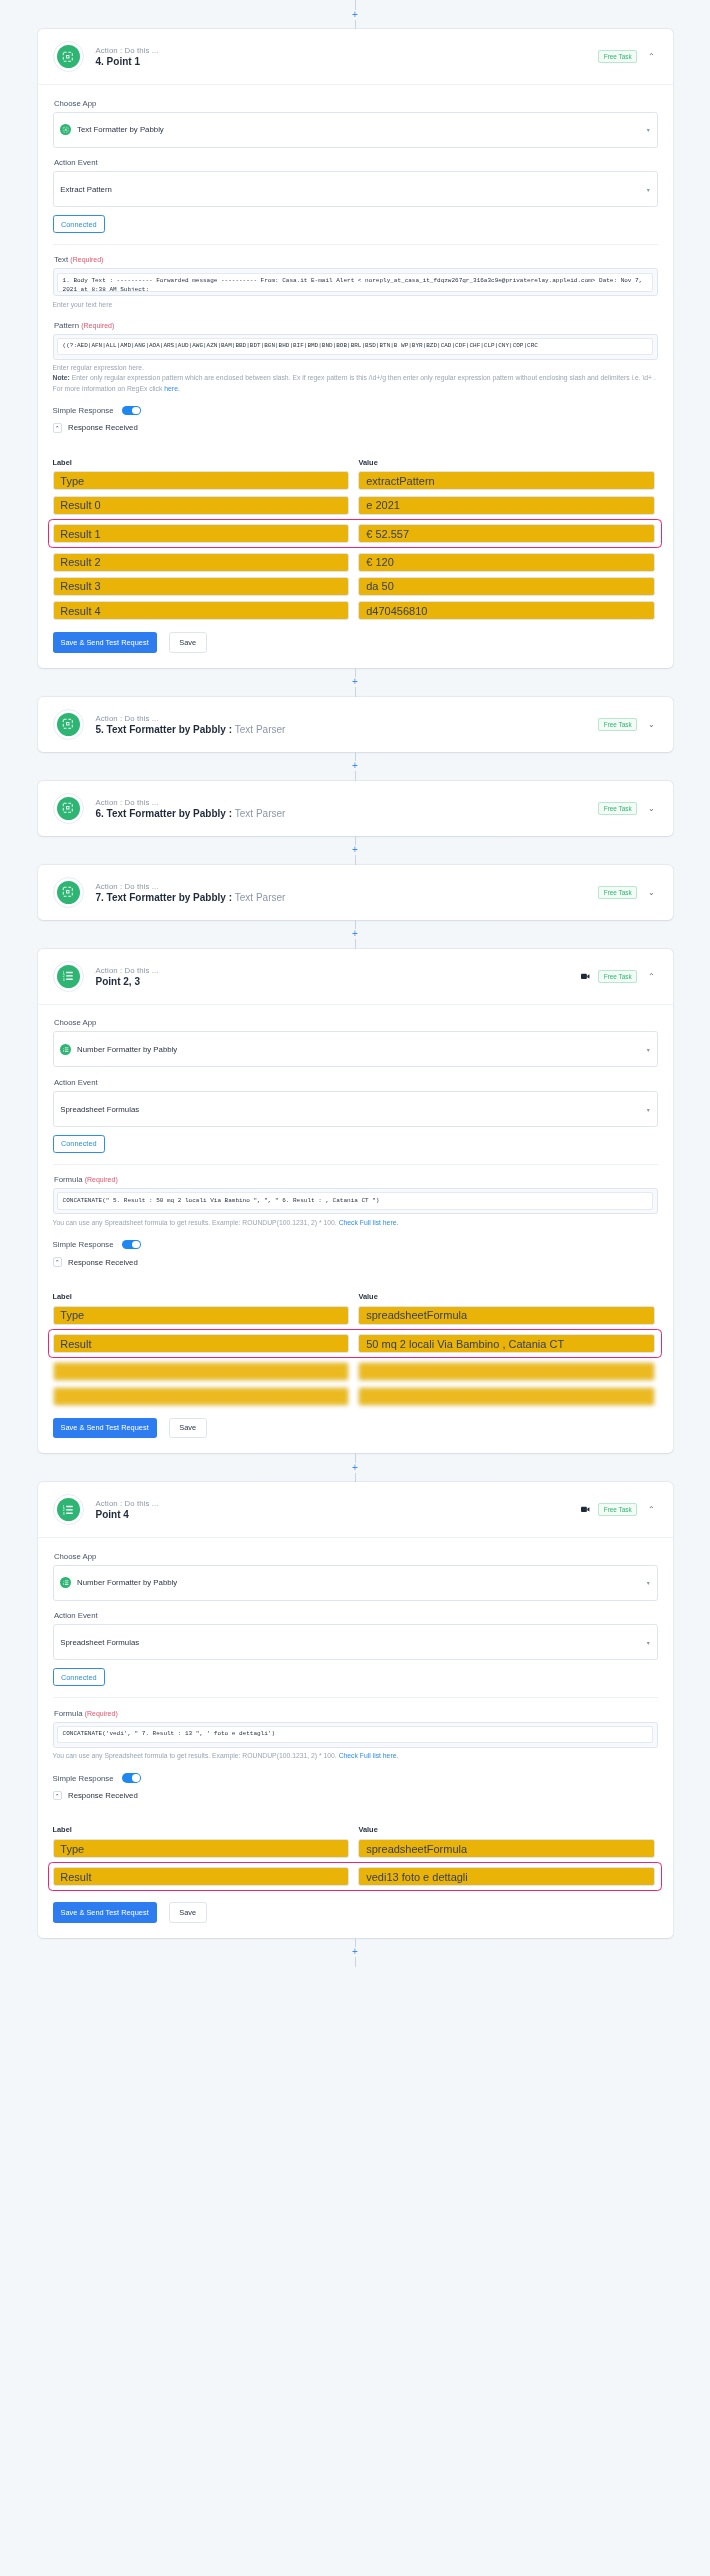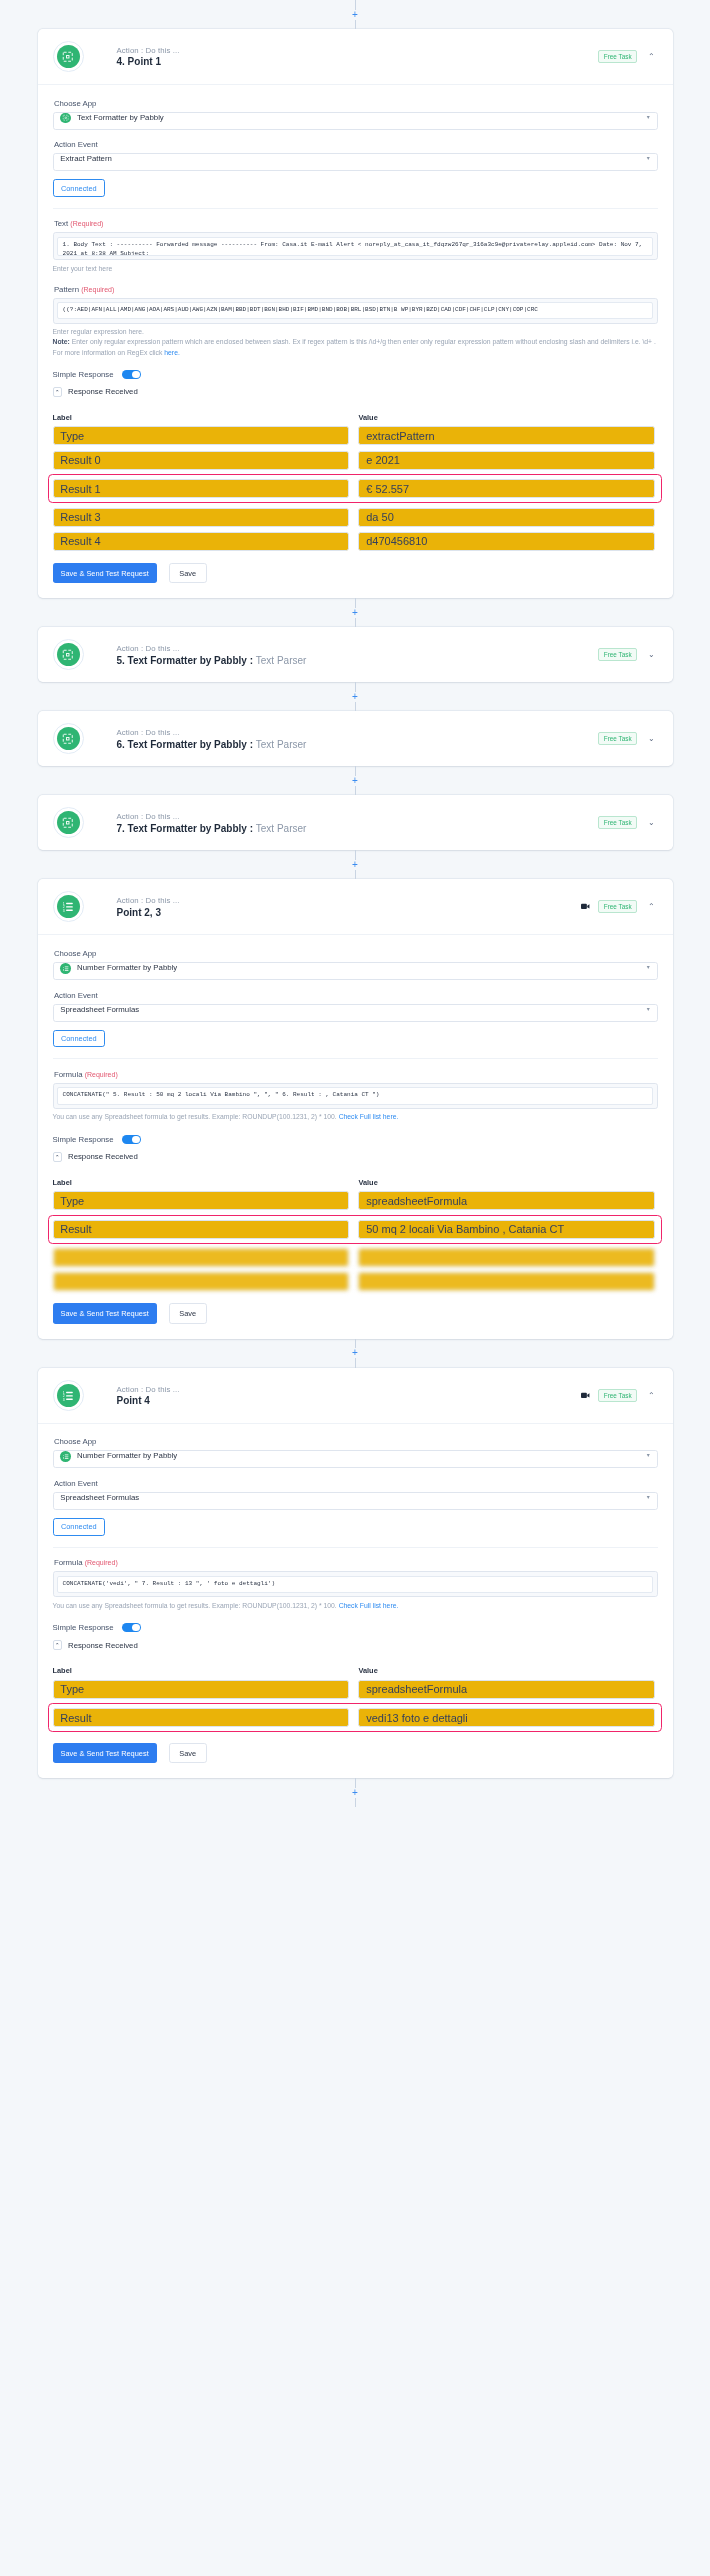--- a/index.html
+++ b/index.html
@@ -50,21 +50,20 @@
     border-radius: 4.7px;
     box-shadow: 0 0.7px 2px rgba(30,50,80,.10), 0 0 0 0.7px rgba(225,232,240,.7);
     overflow: hidden;
   }
   .card-head {
     display: flex;
     align-items: center;
     padding: 12px 15px;
     border-bottom: 0.7px solid #eef2f7;
     position: relative;
-    gap: 21px;
   }
   .app-avatar {
     width: 31px; height: 31px;
     border-radius: 50%;
     border: 0.7px solid #e3ecf6;
     display: flex; align-items: center; justify-content: center;
     flex: 0 0 auto;
     margin-right: 12px;
   }
   .app-avatar .dot {
@@ -98,22 +97,22 @@
   .card-body { padding: 13.5px 15px 15px 15px; }
   .field-label {
     font-size: 7.8px; color: #46536a; margin: 0 0 4px 1.4px;
   }
   .field-label .req { color: #e2566f; font-size: 7px; }
   .select-box, .text-box {
     width: 100%;
     border: 0.7px solid #dfe5ee;
     border-radius: 2.7px;
     background: #fff;
-    height: 18px;
-    display: flex; 
+    height: 36px;
+    display: flex; align-items: center;
     padding: 0 6.8px;
     font-size: 7.8px;
     color: #2b3445;
     position: relative;
   }
   .select-box .caret {
     margin-left: auto; color: #8b97a8; font-size: 6px;
   }
   .select-box .mini-icon {
     width: 10.8px; height: 10.8px; border-radius: 50%;
@@ -180,21 +179,21 @@
     display: flex; align-items: center; gap: 6px; margin-top: 8px;
   }
   .collapse-sq {
     width: 9.5px; height: 9.5px; border: 0.7px solid #d5dde8; border-radius: 2px;
     display: flex; align-items: center; justify-content: center;
     font-size: 5.4px; color: #46536a; cursor: pointer; background: #fff;
   }
   .resp-row .lbl { font-size: 7.8px; color: #2b3445; }
 
   
-  .rtable { margin-top: 13px; }
+  .rtable { margin-top: 22px; }
   .rtable .thead {
     display: flex; gap: 9.5px; margin-bottom: 4.7px;
   }
   .rtable .thead .c1, .rtable .trow .c1 { width: 49%; }
   .rtable .thead .c2, .rtable .trow .c2 { width: 49%; }
   .rtable .thead span { font-size: 7.4px; font-weight: 700; color: #2b3445; }
   .rtable .trow {
     display: flex; gap: 9.5px; margin-bottom: 5.4px; position: relative;
   }
   .cellbox {
@@ -335,20 +334,28 @@
                 <div class="c1">
                   <div class="cellbox">Result 1</div>
                 </div>
                 <div class="c2">
                   <div class="cellbox">€ 52.557</div>
                 </div>
               </div>
             </div>
             <div class="trow">
               <div class="c1">
+                <div class="cellbox">Result 2</div>
+              </div>
+              <div class="c2">
+                <div class="cellbox">€ 120</div>
+              </div>
+            </div>
+            <div class="trow">
+              <div class="c1">
                 <div class="cellbox">Result 3</div>
               </div>
               <div class="c2">
                 <div class="cellbox">da 50</div>
               </div>
             </div>
             <div class="trow">
               <div class="c1">
                 <div class="cellbox">Result 4</div>
               </div>

